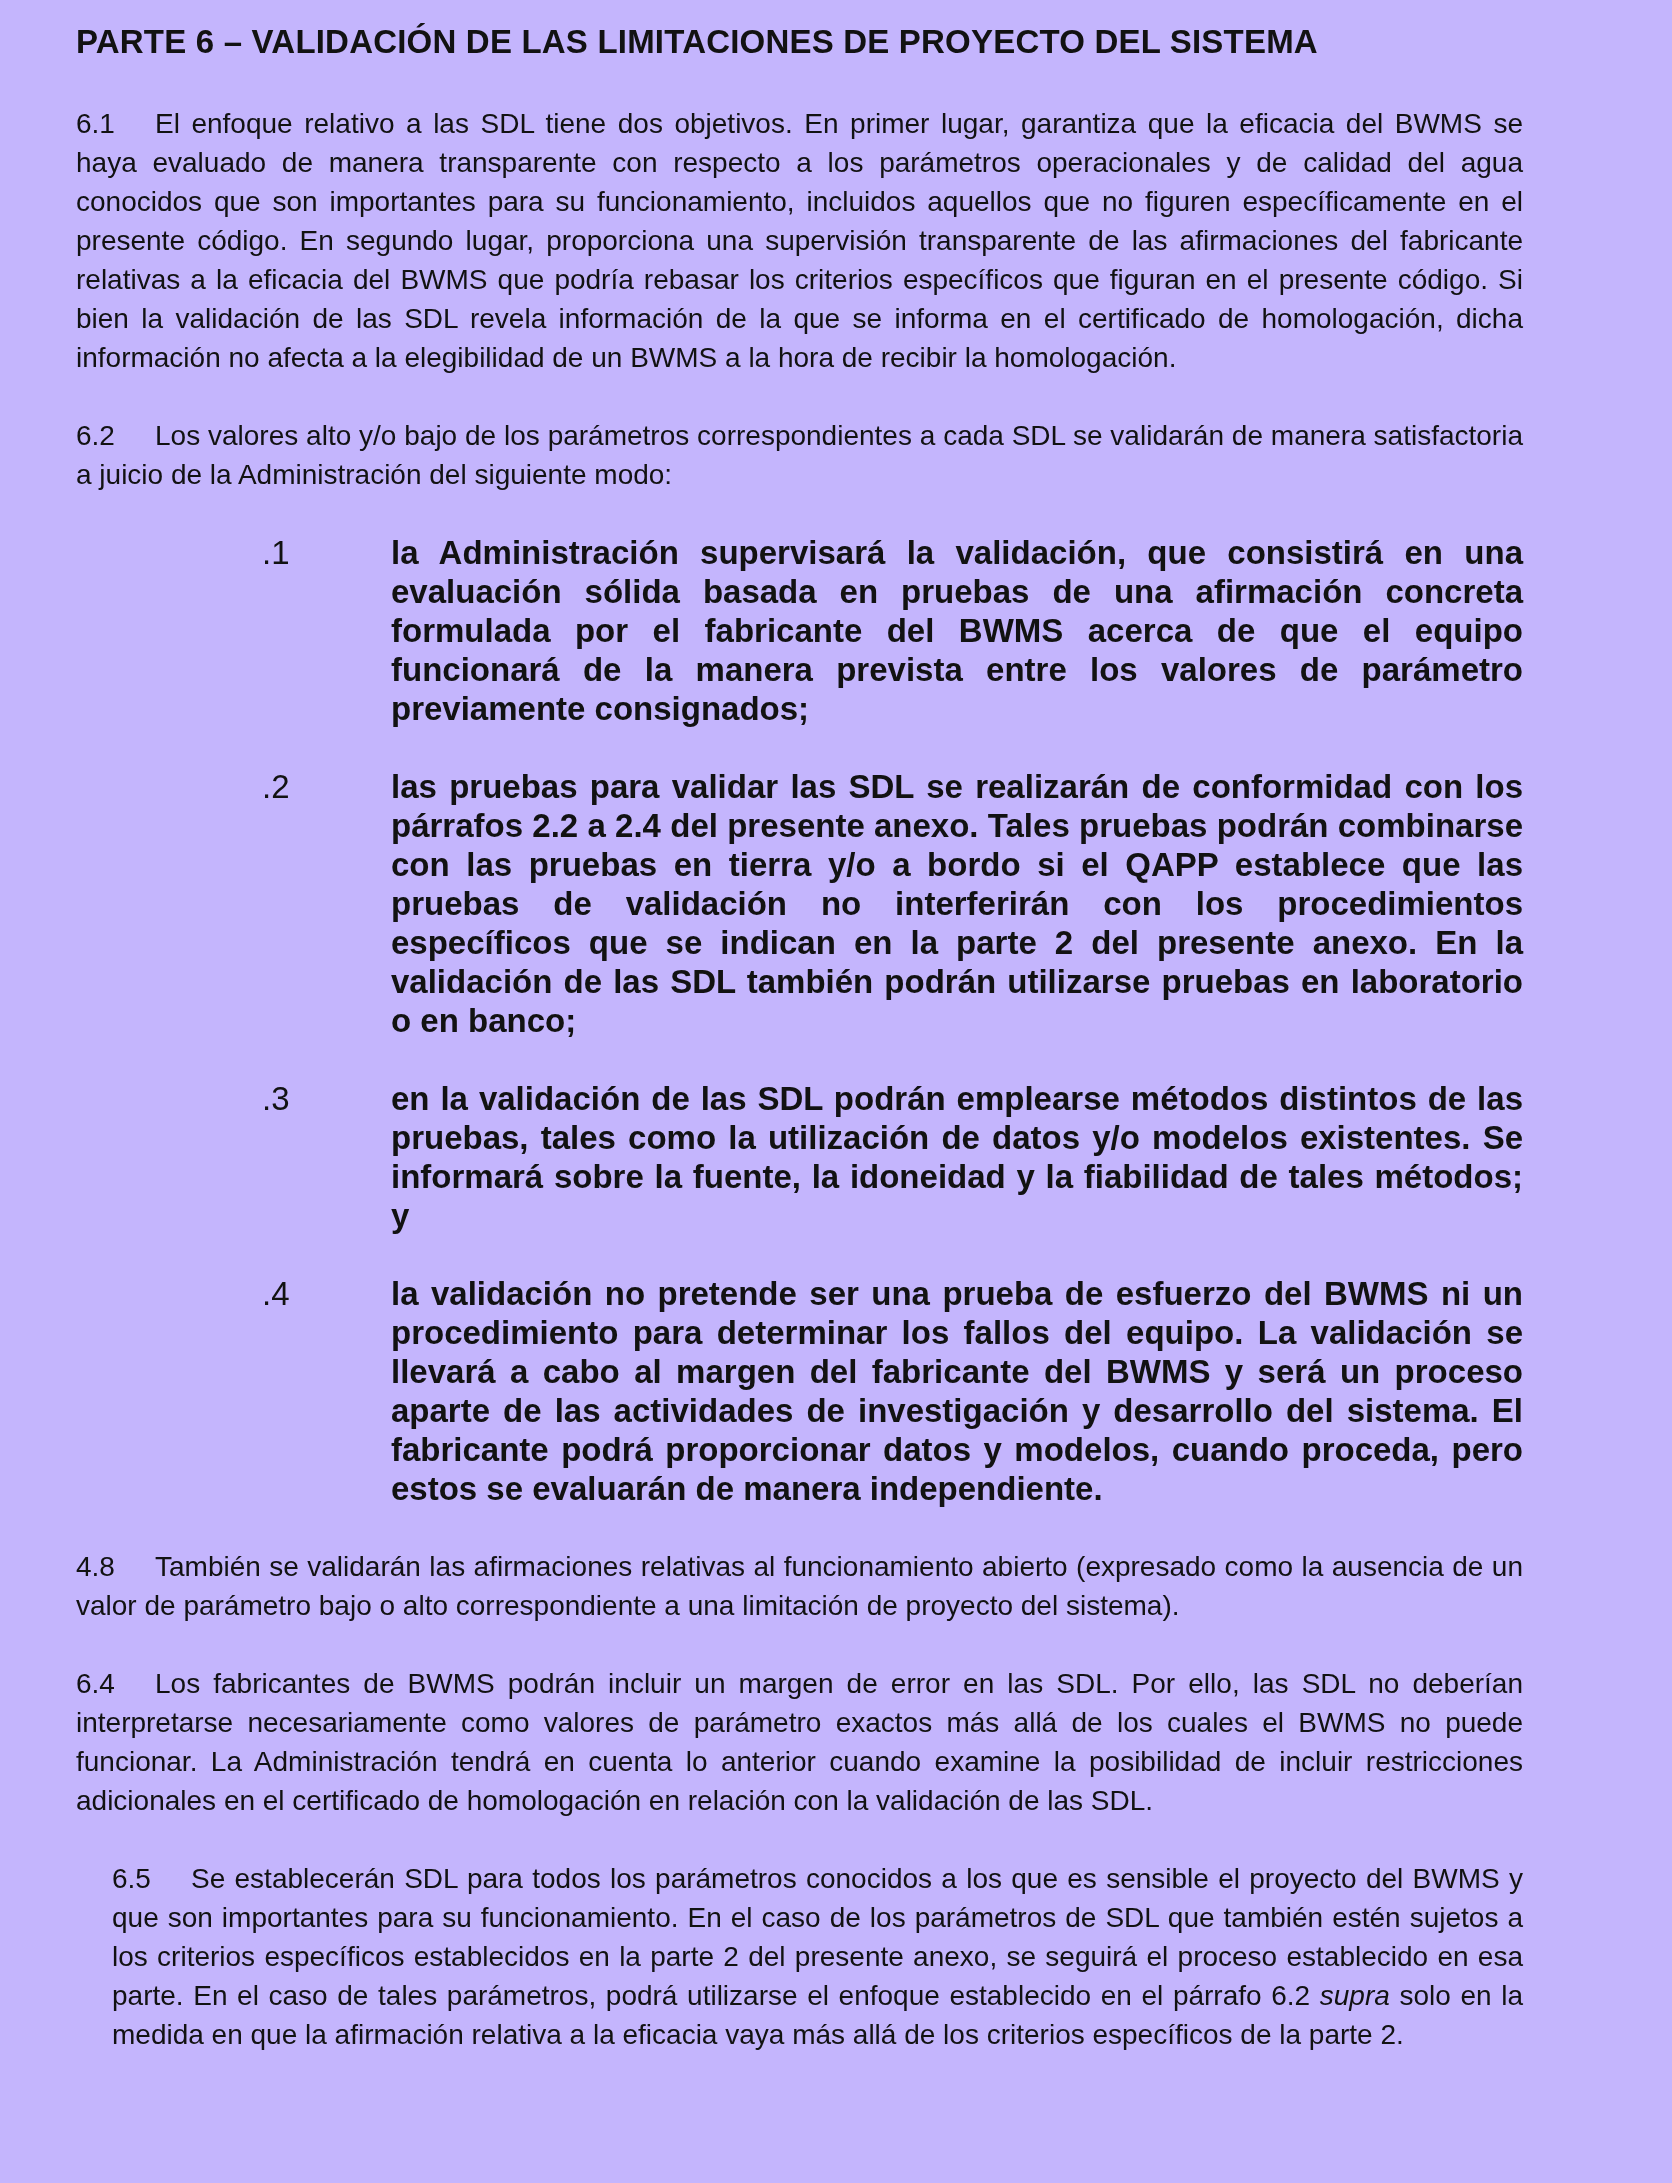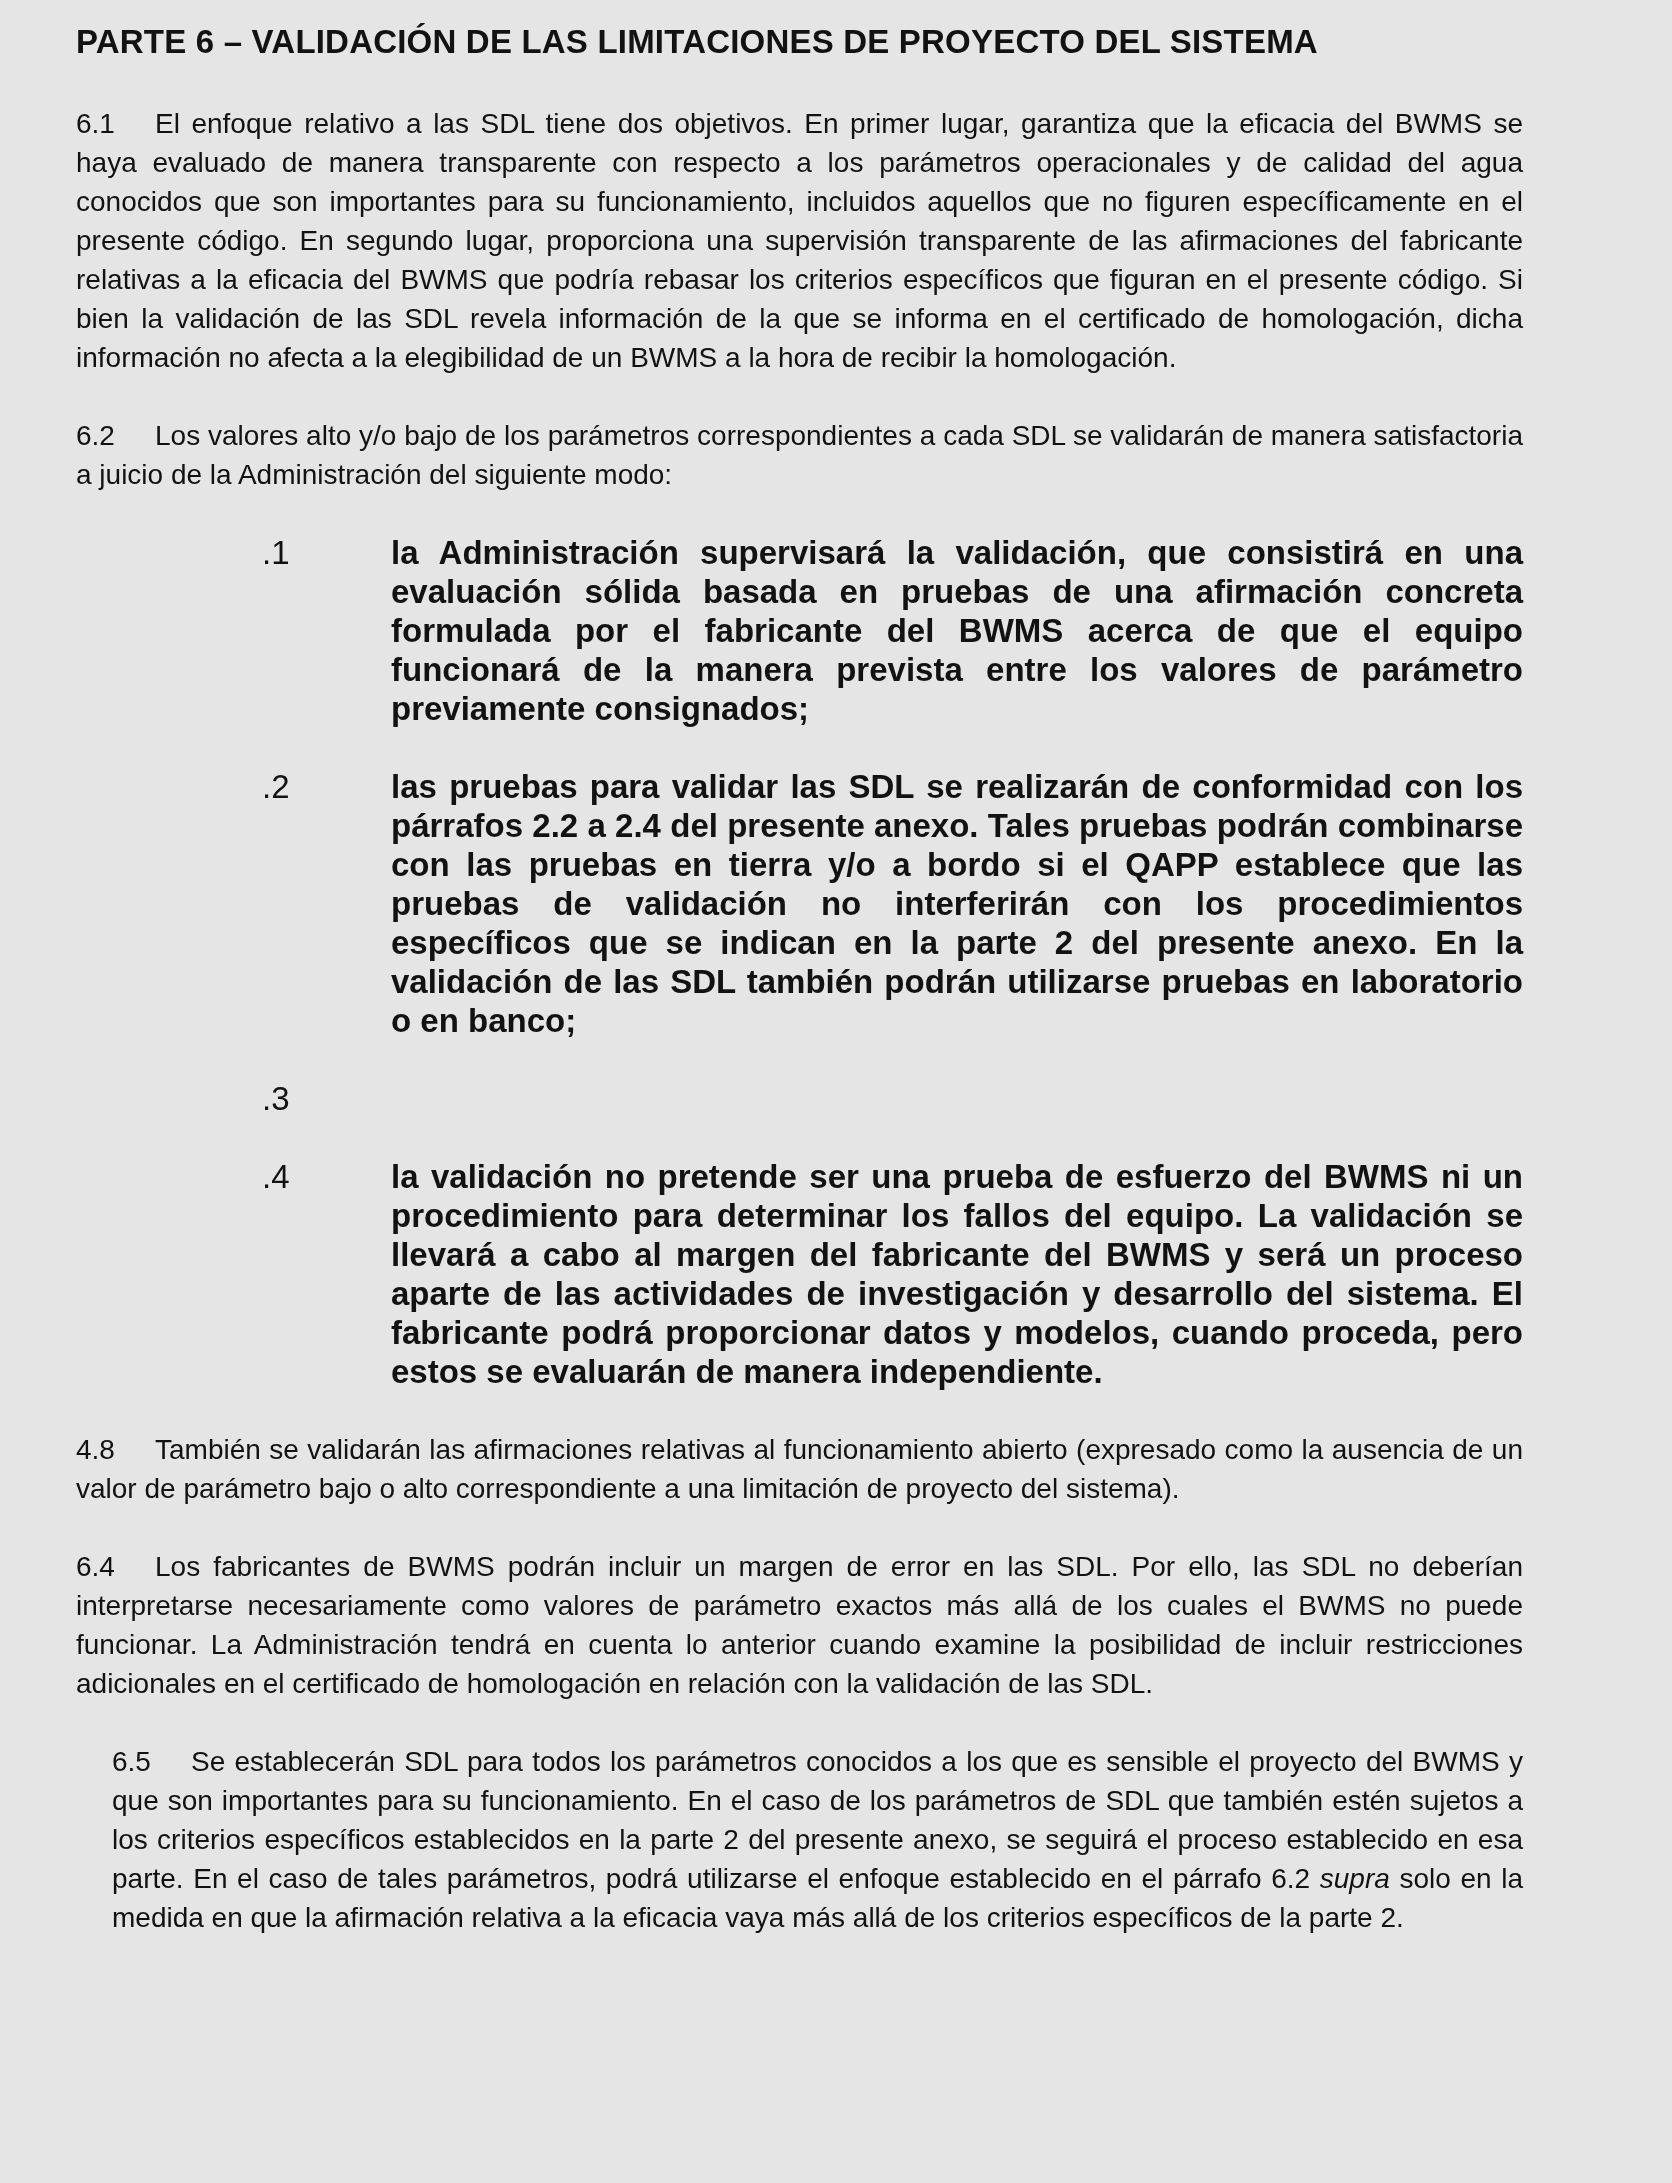--- a/index.html
+++ b/index.html
@@ -10,21 +10,21 @@
   body {
     width: 1672px;
     min-height: 2183px;
     font-family: "Liberation Sans", sans-serif;
     color: #121212;
   }
   .page {
     box-sizing: border-box;
     width: 1672px;
     min-height: 2183px;
-    background: #e5e5e5;
+    background: #c4b5fd;
     padding: 22px 149px 23.6px 76px;
   }
   .title {
     font-size: 33px;
     line-height: 39px;
     font-weight: bold;
     margin: 0 0 43px 0;
     letter-spacing: 0.2px;
   }
   .para {
@@ -76,20 +76,21 @@
     <span class="sub-text">la Administración supervisará la validación, que consistirá en una evaluación sólida basada en pruebas de una afirmación concreta formulada por el fabricante del BWMS acerca de que el equipo funcionará de la manera prevista entre los valores de parámetro previamente consignados;</span>
   </div>
 
   <div class="sub">
     <span class="sub-num">.2</span>
     <span class="sub-text">las pruebas para validar las SDL se realizarán de conformidad con los párrafos 2.2 a 2.4 del presente anexo. Tales pruebas podrán combinarse con las pruebas en tierra y/o a bordo si el QAPP establece que las pruebas de validación no interferirán con los procedimientos específicos que se indican en la parte 2 del presente anexo. En la validación de las SDL también podrán utilizarse pruebas en laboratorio o en banco;</span>
   </div>
 
   <div class="sub">
     <span class="sub-num">.3</span>
+    <span class="sub-text">en la validación de las SDL podrán emplearse métodos distintos de las pruebas, tales como la utilización de datos y/o modelos existentes. Se informará sobre la fuente, la idoneidad y la fiabilidad de tales métodos; y</span>
   </div>
 
   <div class="sub">
     <span class="sub-num">.4</span>
     <span class="sub-text">la validación no pretende ser una prueba de esfuerzo del BWMS ni un procedimiento para determinar los fallos del equipo. La validación se llevará a cabo al margen del fabricante del BWMS y será un proceso aparte de las actividades de investigación y desarrollo del sistema. El fabricante podrá proporcionar datos y modelos, cuando proceda, pero estos se evaluarán de manera independiente.</span>
   </div>
 
   <p class="para"><span class="para-num">4.8</span><span>También se validarán las afirmaciones relativas al funcionamiento abierto (expresado como la ausencia de un valor de parámetro bajo o alto correspondiente a una limitación de proyecto del sistema).</span></p>
 
   <p class="para"><span class="para-num">6.4</span><span>Los fabricantes de BWMS podrán incluir un margen de error en las SDL. Por ello, las SDL no deberían interpretarse necesariamente como valores de parámetro exactos más allá de los cuales el BWMS no puede funcionar. La Administración tendrá en cuenta lo anterior cuando examine la posibilidad de incluir restricciones adicionales en el certificado de homologación en relación con la validación de las SDL.</span></p>

